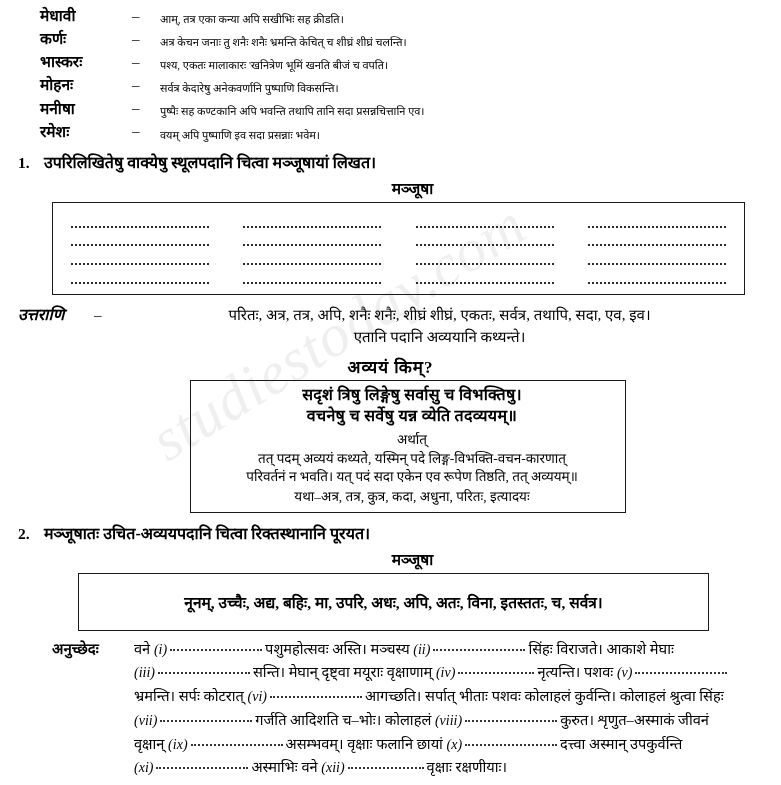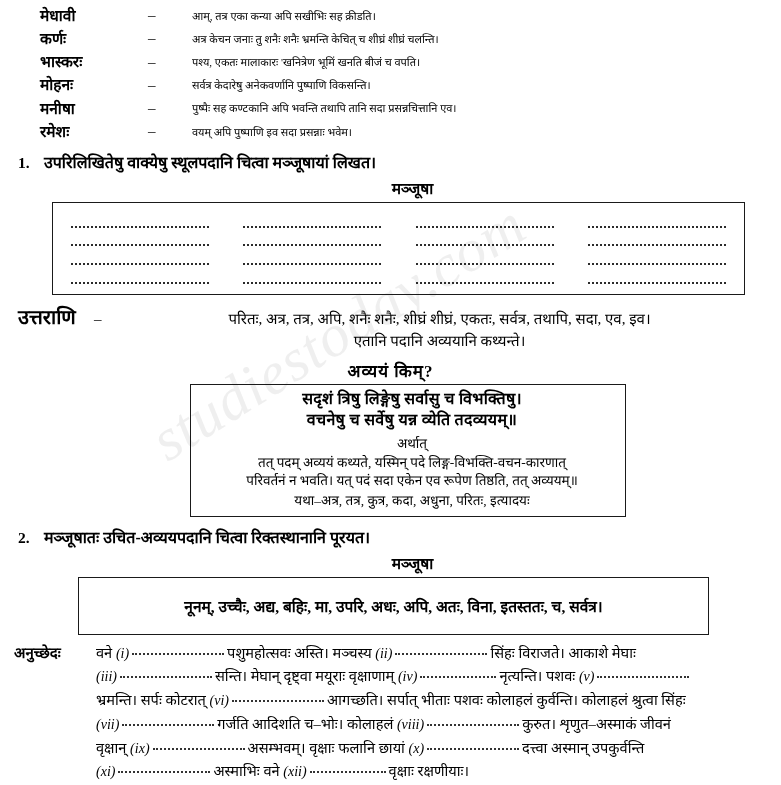--- a/index.html
+++ b/index.html
@@ -44,24 +44,23 @@
   }
 
   
   .dialogue {
     position: relative;
     z-index: 10;
     padding: 6px 8px 0 40px;
   }
   .dlg-row {
     display: flex;
-    align-items: center;
+    align-items: flex-end;
     margin-bottom: 3px;
     line-height: 1.30;
-    gap: 16px;
   }
   .dlg-name {
     flex: 0 0 92px;
     font-weight: bold;
     font-size: 15.5px;
   }
   .dlg-dash {
     flex: 0 0 28px;
     font-size: 15px;
   }
@@ -129,21 +128,22 @@
     position: relative;
     z-index: 10;
     display: flex;
     align-items: baseline;
     padding: 0 8px 0 18px;
     margin-top: 8px;
   }
   .uttarani-label {
     flex: 0 0 76px;
     font-weight: bold;
-    font-size: 20px;
+    font-size: 16px;
+    font-style: italic;
   }
   .uttarani-dash {
     flex: 0 0 12px;
     font-size: 15px;
   }
   .uttarani-body {
     flex: 1 1 auto;
     font-size: 15px;
     line-height: 1.45;
     text-align: center;
@@ -195,22 +195,23 @@
     font-weight: bold;
     font-size: 15.5px;
   }
 
   
   .anuchchhed {
     position: relative;
     z-index: 10;
     display: flex;
     align-items: baseline;
-    padding: 0 6px 0 14px;
+    padding: 0 6px 0 4px;
     margin-top: 7px;
+    margin-left: 48px;
   }
   .anu-label {
     flex: 0 0 82px;
     font-weight: bold;
     font-size: 15px;
   }
   .anu-body {
     flex: 1 1 auto;
     font-size: 14.6px;
     line-height: 1.62;

